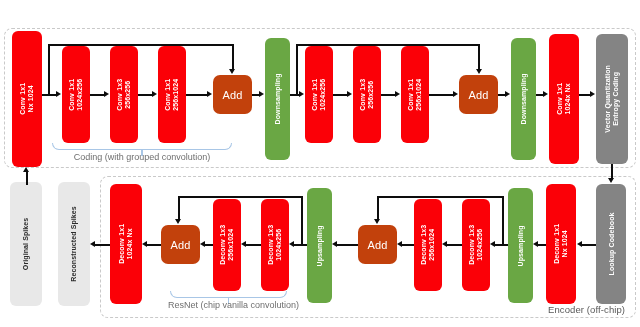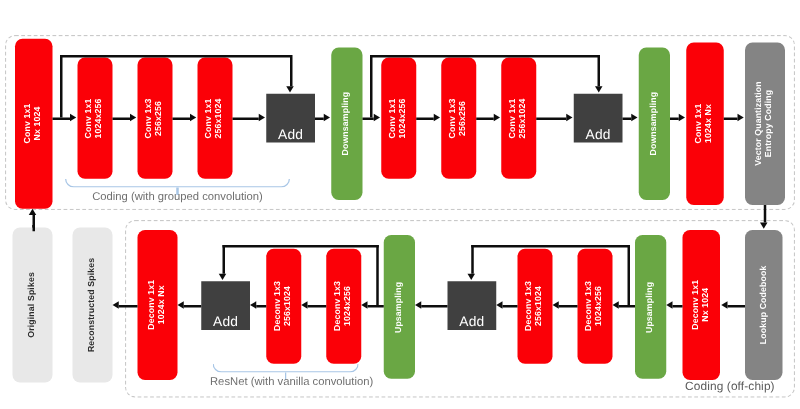--- a/index.html
+++ b/index.html
@@ -48,21 +48,21 @@
     white-space: nowrap;
     text-align: center;
     line-height: 1.12;
     font-size: 7px;
     letter-spacing: .1px;
   }
   .blk.red   { background: #fb0007; }
   .blk.green { background: #6aa744; }
   .blk.gray  { background: #848484; }
   .blk.lgray { background: #e8e8e8; }
-  .blk.blue  { background: #404040; border-radius: 0; align-items: flex-end; }
+  .blk.blue  { background: #c2410c; border-radius: 7px; }
 
   .blk.red .vtext,
   .blk.green .vtext,
   .blk.gray .vtext { color: #ffffff; font-weight: 700; }
   .blk.lgray .vtext { color: #2b2b2b; font-weight: 700; }
 
   .blk.blue .htext {
     color: #ffffff;
     font-size: 11px;
     font-weight: 400;
@@ -253,21 +253,21 @@
   <div class="arrow right" style="left:543px; top:90.6px;"></div>
 
   <div class="ln h" style="left:579px; top:94px; width:11px;"></div>
   <div class="arrow right" style="left:590px; top:90.6px;"></div>
 
   <div class="brace" style="left:52px; top:143px; width:180px; height:7px;"></div>
   <div class="brace-tick" style="left:141.3px; top:150px; height:6px;"></div>
   <div class="brace-caption" style="left:52px; top:152px; width:180px;">Coding (with grouped convolution)</div>
 
   <div class="section-frame" style="left:100px; top:176px; width:536px; height:142px;"></div>
-  <div class="section-label" style="left:548px; top:304px;">Coding (off-chip)</div>
+  <div class="section-label" style="left:548px; top:304px;">Encoder (off-chip)</div>
 
   <div class="blk lgray" style="left:10px; top:182px; width:32px; height:124px;">
     <div class="vtext">
       <span>Original Spikes</span>
     </div>
   </div>
 
   <div class="blk lgray" style="left:58px; top:182px; width:32px; height:124px;">
     <div class="vtext">
       <span>Reconstructed Spikes</span>
@@ -386,15 +386,15 @@
   <div class="ln h" style="left:95px; top:244px; width:15px;"></div>
   <div class="arrow left" style="left:90px; top:240.6px;"></div>
 
   <div class="ln v" style="left:26px; top:180px; height:5px;"></div>
   <div class="ln h" style="left:26px; top:180px; width:1.6px;"></div>
   <div class="ln v" style="left:26px; top:172px; height:10px;"></div>
   <div class="arrow up" style="left:23.3px; top:167px;"></div>
 
   <div class="brace" style="left:170px; top:291px; width:117px; height:7px;"></div>
   <div class="brace-tick" style="left:227.8px; top:298px; height:6px;"></div>
-  <div class="brace-caption" style="left:168px; top:300px; width:121px;">ResNet (with vanilla convolution)</div>
+  <div class="brace-caption" style="left:168px; top:300px; width:121px;">ResNet (chip vanilla convolution)</div>
 
 </div>
 
 </body></html>

